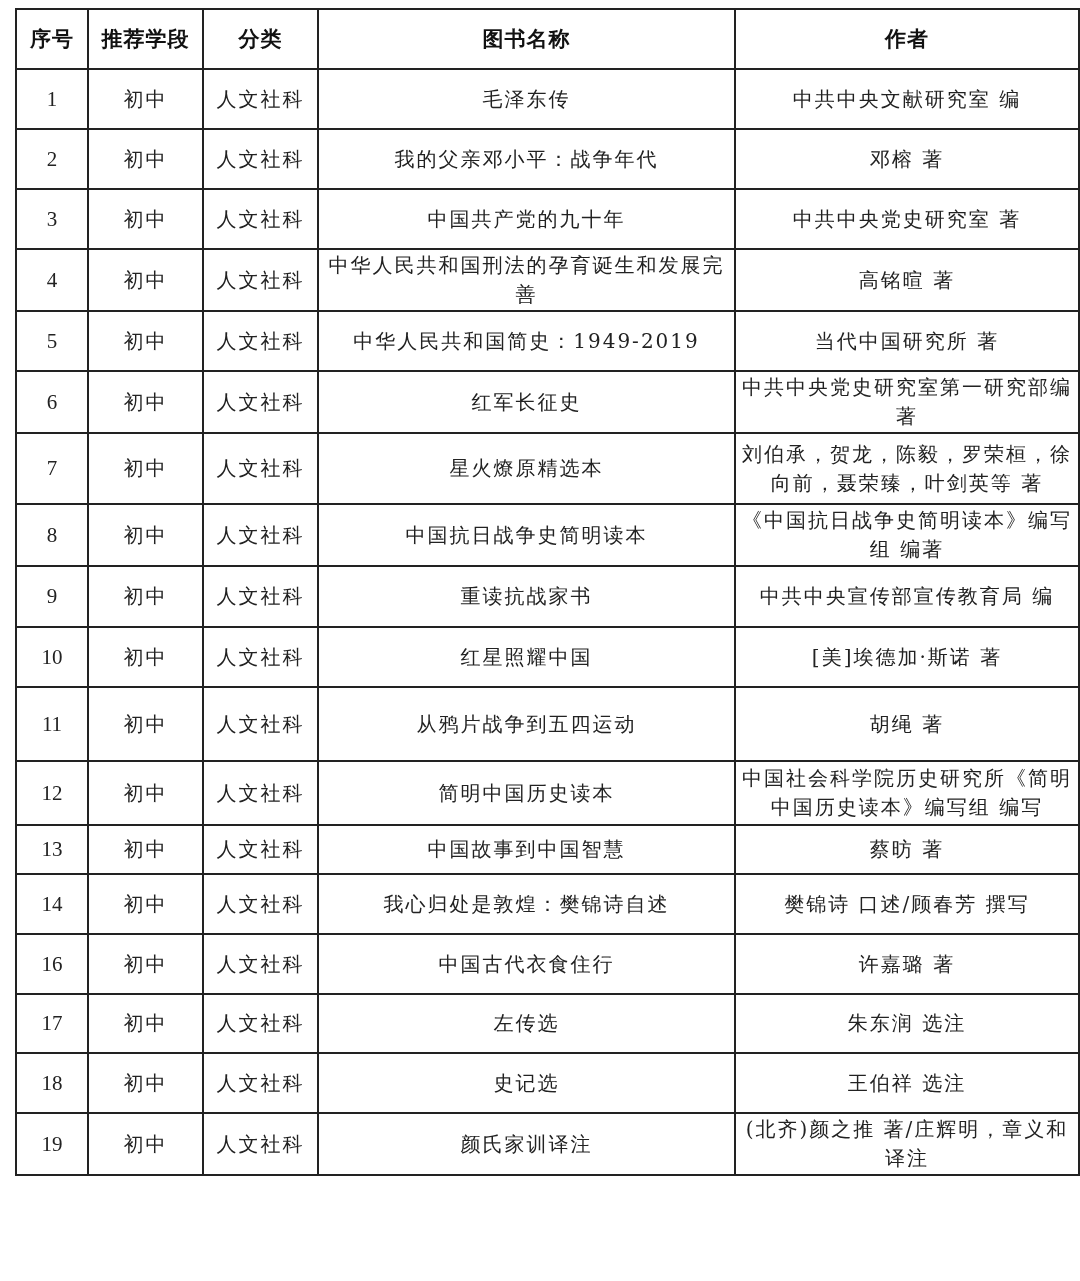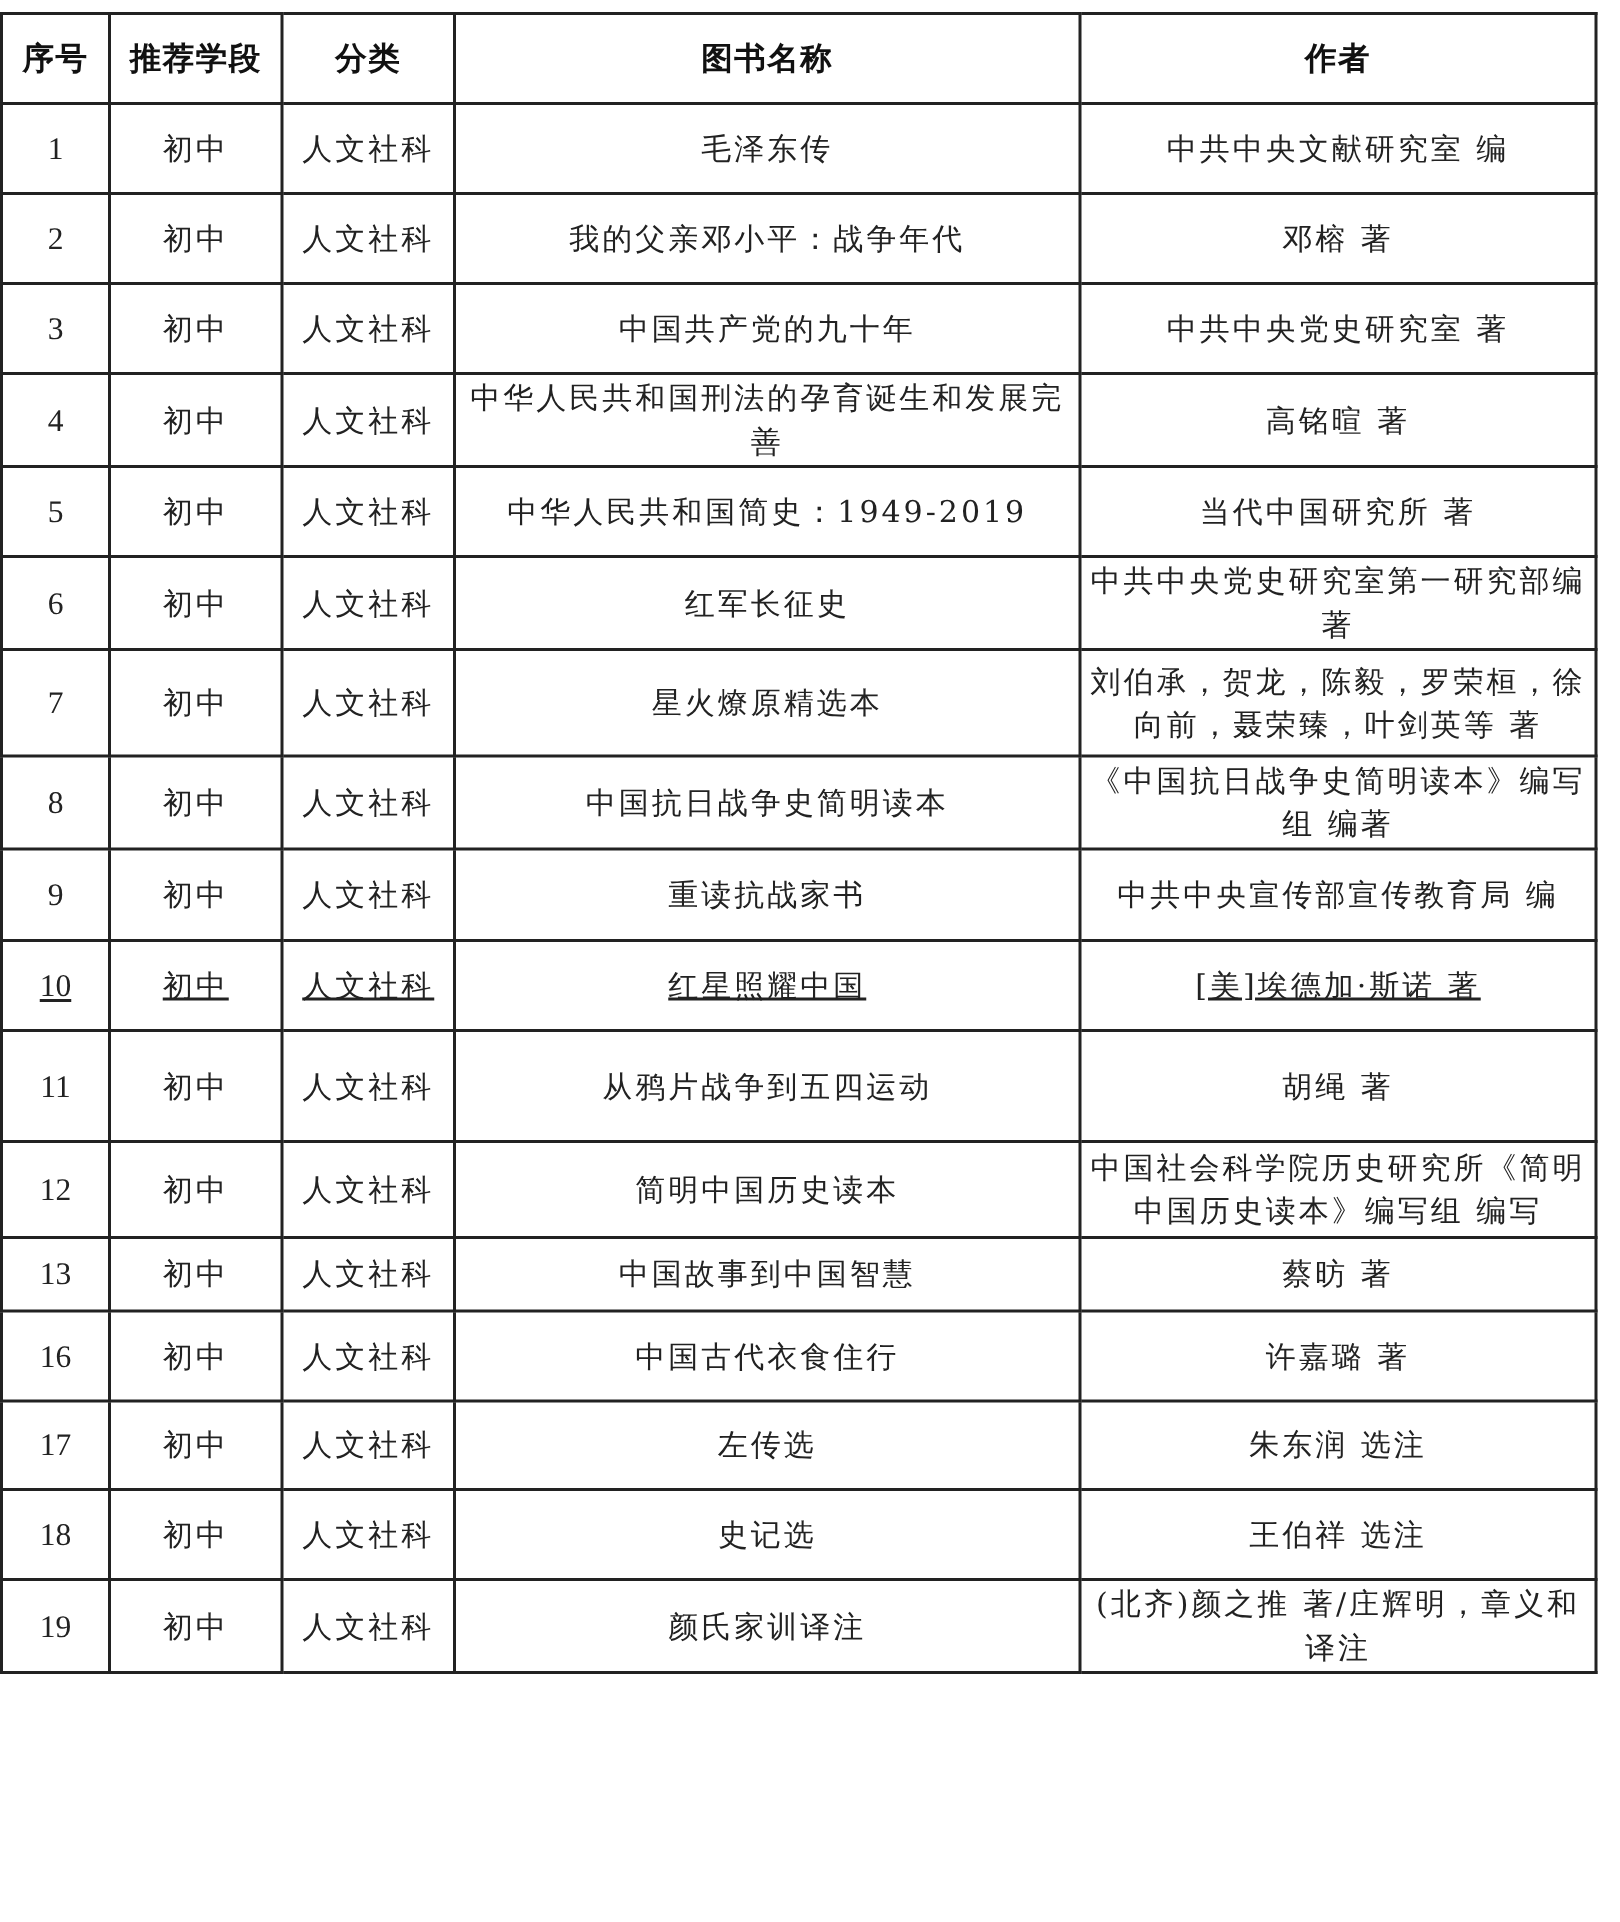--- a/index.html
+++ b/index.html
@@ -1,18 +1,18 @@
 <!DOCTYPE html>
 <html><head>
 <meta charset="utf-8">
 <style>
   html, body { margin: 0; padding: 0; background: #ffffff; }
   body { width: 1080px; height: 1281px; position: relative; overflow: hidden;
          font-family: "DejaVu Serif", "Liberation Serif", serif; color: #222; }
-  table { position: absolute; left: 0; top: 8px; border-collapse: collapse;
+  table { position: absolute; left: 15px; top: 8px; border-collapse: collapse;
           table-layout: fixed; width: 1063px; }
   td, th { border: 2px solid #222; text-align: center; vertical-align: middle;
            padding: 0 6px; font-size: 20px; line-height: 29px; font-weight: normal;
            letter-spacing: 2px; }
   th { font-family: "DejaVu Sans", "Liberation Sans", sans-serif; font-weight: bold;
        font-size: 21px; letter-spacing: 1px; color: #111; height: 58px; }
   td.num { font-family: "Liberation Serif", "DejaVu Serif", serif; letter-spacing: 0; font-size: 21px; }
   col.c0 { width: 72px; } col.c1 { width: 115px; } col.c2 { width: 115px; }
   col.c3 { width: 417px; } col.c4 { width: 344px; }
 </style>
@@ -93,21 +93,21 @@
         <td>中国抗日战争史简明读本</td>
         <td>《中国抗日战争史简明读本》编写组 编著</td>
       </tr>
       <tr style="height: 61px;">
         <td class="num">9</td>
         <td>初中</td>
         <td>人文社科</td>
         <td>重读抗战家书</td>
         <td>中共中央宣传部宣传教育局 编</td>
       </tr>
-      <tr style="height: 60px; text-decoration: underline;">
+      <tr style="height: 60px;">
         <td class="num">10</td>
         <td>初中</td>
         <td>人文社科</td>
         <td>红星照耀中国</td>
         <td>[美]埃德加·斯诺 著</td>
       </tr>
       <tr style="height: 74px;">
         <td class="num">11</td>
         <td>初中</td>
         <td>人文社科</td>
@@ -120,20 +120,27 @@
         <td>人文社科</td>
         <td>简明中国历史读本</td>
         <td>中国社会科学院历史研究所《简明中国历史读本》编写组 编写</td>
       </tr>
       <tr style="height: 49px;">
         <td class="num">13</td>
         <td>初中</td>
         <td>人文社科</td>
         <td>中国故事到中国智慧</td>
         <td>蔡昉 著</td>
+      </tr>
+      <tr style="height: 60px;">
+        <td class="num">14</td>
+        <td>初中</td>
+        <td>人文社科</td>
+        <td>我心归处是敦煌：樊锦诗自述</td>
+        <td>樊锦诗 口述/顾春芳 撰写</td>
       </tr>
       <tr style="height: 60px;">
         <td class="num">16</td>
         <td>初中</td>
         <td>人文社科</td>
         <td>中国古代衣食住行</td>
         <td>许嘉璐 著</td>
       </tr>
       <tr style="height: 59px;">
         <td class="num">17</td>

